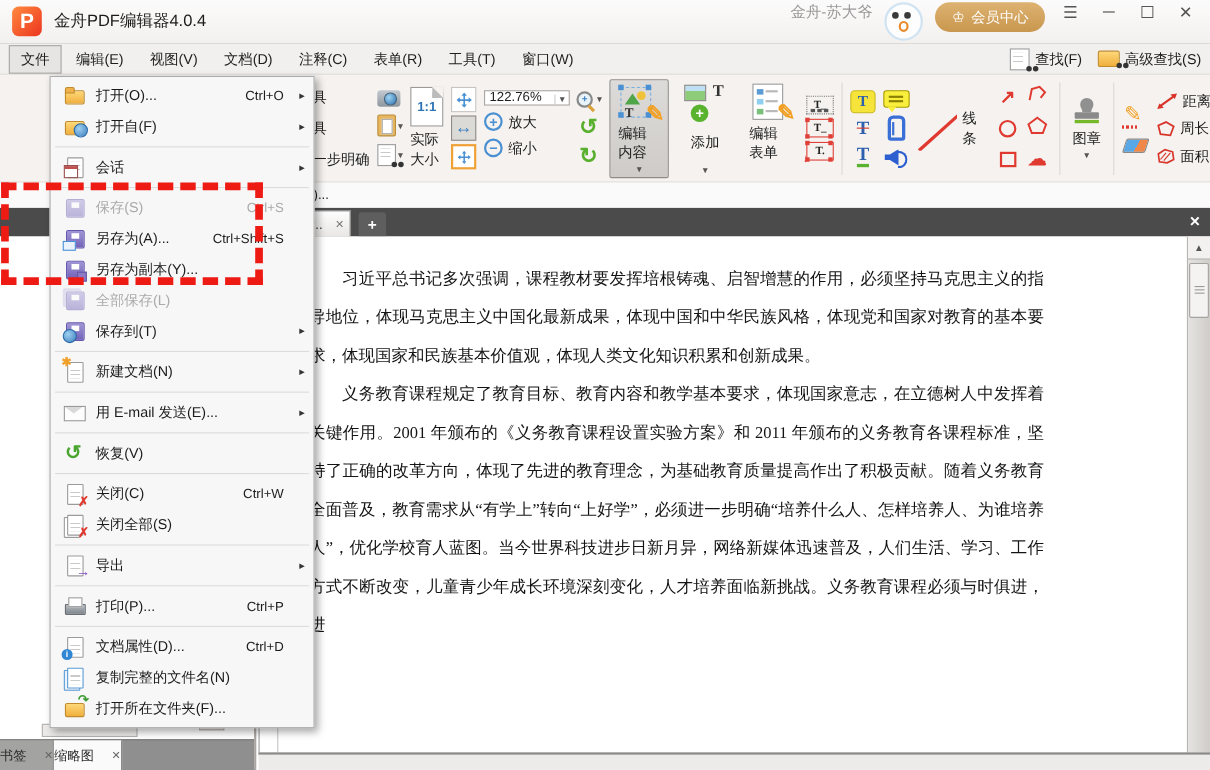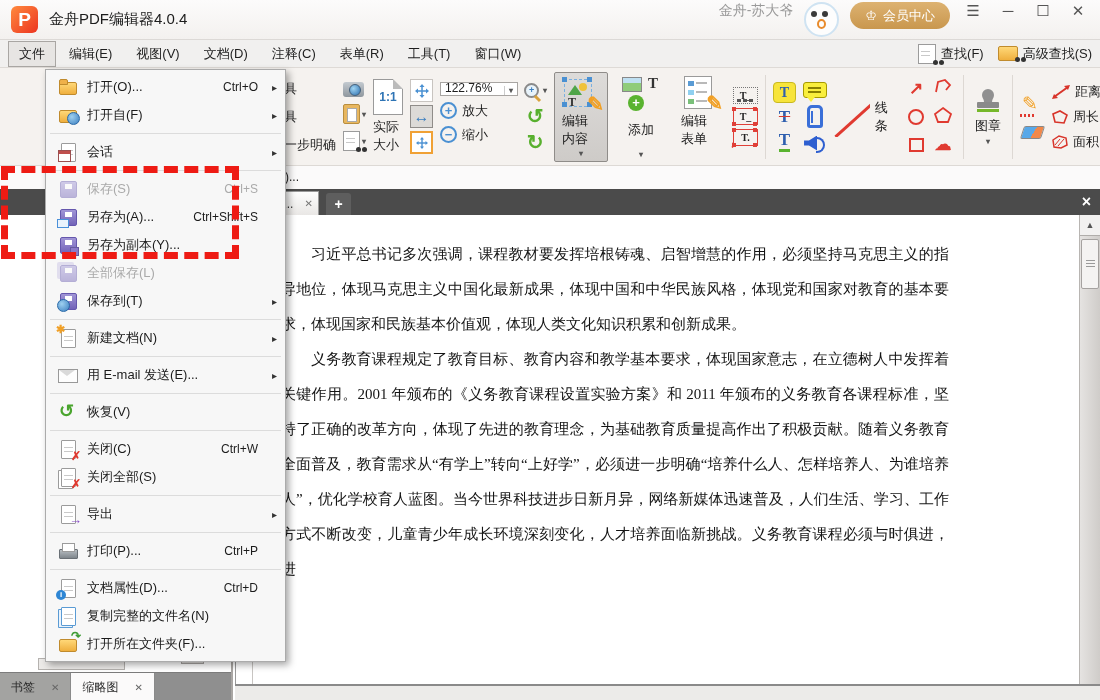--- a/index.html
+++ b/index.html
@@ -166,21 +166,21 @@
 
   
   .content{position:absolute;left:0;top:215px;right:0;bottom:0;}
   .leftpanel{position:absolute;left:0;top:0;width:233px;bottom:0;background:#fff;border-right:2px solid #a9a6a3;box-sizing:border-box;}
   .lp-num{position:absolute;left:102px;top:426px;font-size:11px;color:#333;}
   .lp-hthumb{position:absolute;left:38px;top:443px;width:85px;height:10px;background:#eceae8;border:1px solid #b5b2af;}
   .lp-dd{position:absolute;left:181px;top:428px;width:23px;height:21px;background:linear-gradient(#f6f5f4,#dddbd8);
          border:1px solid #a8a5a2;text-align:center;font-size:8px;color:#555;line-height:21px;box-sizing:border-box;}
   .lp-tabs{position:absolute;left:0;right:0;top:457px;height:28px;background:#8f8f8f;border-top:1px solid #7c7c7c;
            display:flex;align-items:stretch;}
-  .lp-tab{display:flex;align-items:center;gap:16px;padding:0 11px;font-size:12px;color:#2b2b2b;background:#a3a3a1;
+  .lp-tab{display:flex;align-items:center;gap:16px;padding:0 0;font-size:12px;color:#2b2b2b;background:#a3a3a1;
           border-right:1px solid #8a8a8a;}
   .lp-tab.active{background:#fbfafa;}
   .lp-tab .x{font-size:10px;color:#666;}
   .docpane{position:absolute;left:235px;right:0;top:0;bottom:14px;background:#fff;border-left:1px solid #9a9a9a;overflow:hidden;}
   .pageedge{position:absolute;left:16px;top:0;bottom:0;width:1px;background:#c8c5c2;}
   .doctext{position:absolute;left:45px;top:22px;width:668px;font-family:"Liberation Serif","DejaVu Serif",serif;
            font-size:15px;line-height:35px;color:#141414;text-align:justify;}
   .doctext p{margin:0;text-indent:2em;}
   .vscroll{position:absolute;right:0;top:0;bottom:0;width:21px;background:linear-gradient(90deg,#e5e3e1,#cfccc9);
            border-left:1px solid #b8b5b2;box-sizing:border-box;}

